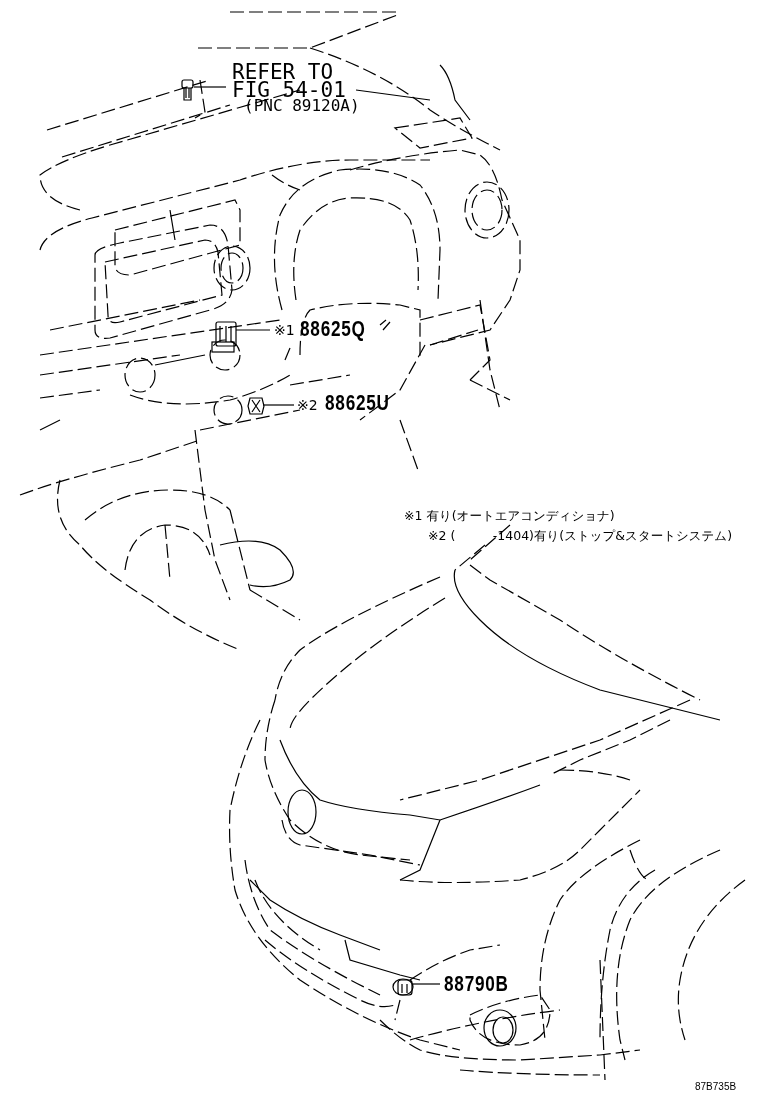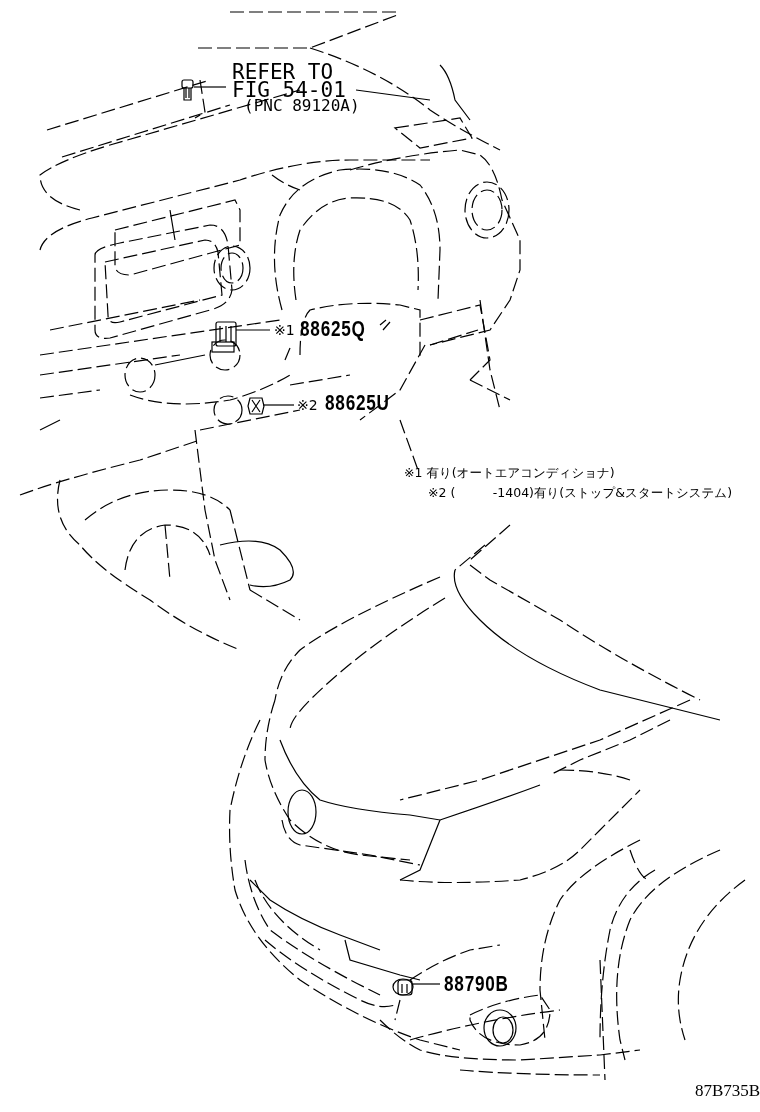--- a/index.html
+++ b/index.html
@@ -6,22 +6,22 @@
   body { width:760px; height:1112px; position:relative; overflow:hidden;
          font-family:"DejaVu Sans Mono", monospace; color:#000; }
   svg.drawing { position:absolute; left:0; top:0; }
   .ln { fill:none; stroke:#000; stroke-width:1.2; }
   .ds { fill:none; stroke:#000; stroke-width:1.2; stroke-dasharray:14 5; }
   .lbl { position:absolute; white-space:nowrap; line-height:1; }
   .ref { font-family:"DejaVu Sans Mono", monospace; font-size:21px; letter-spacing:0px; }
   .pn  { font-family:"Liberation Sans", sans-serif; font-weight:bold; font-size:22px;
          transform:scaleX(0.78); transform-origin:left center; letter-spacing:1px; }
   .mk  { font-family:"DejaVu Sans", sans-serif; font-size:14px; }
-  .note{ font-family:"DejaVu Sans", sans-serif; font-size:12.5px; }
-  .code{ font-family:Liberation Serif, serif; font-size:17px; }
+  .note{ font-family:"DejaVu Sans", sans-serif; font-size:12.5px;margin-top:43px; }
+  .code{ font-family:Liberation Sans, sans-serif; font-size:10px; }
 </style>
 </head>
 <body>
 
 <svg class="drawing" width="760" height="1112" viewBox="0 0 760 1112">
 
   <g>
 
     <path class="ds" d="M47 130 L210 80"></path>
     <path class="ds" d="M62 157 L230 105"></path>

